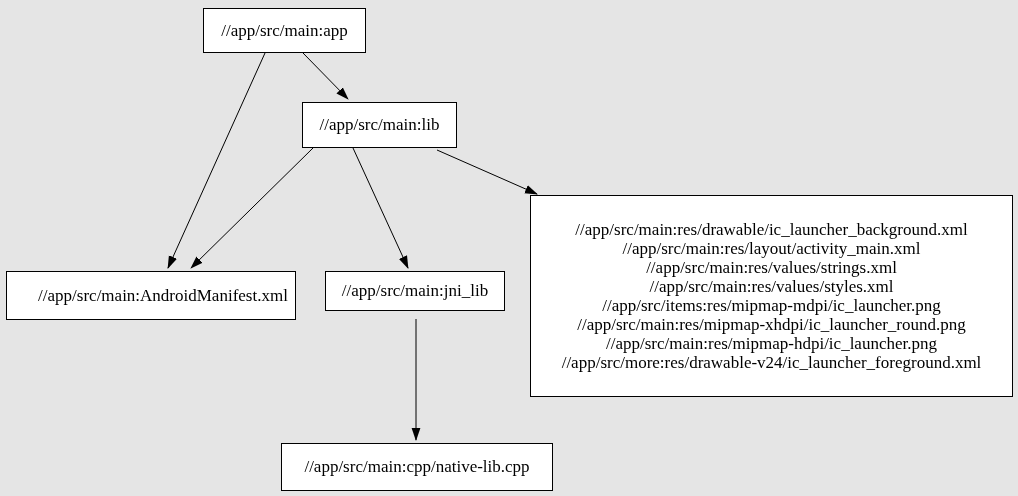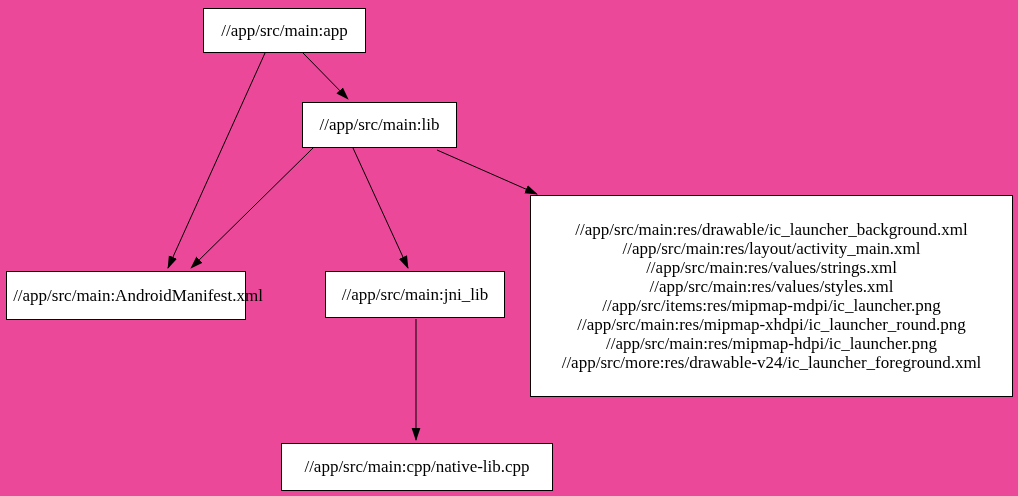--- a/index.html
+++ b/index.html
@@ -4,21 +4,21 @@
 <style>
   html, body {
     margin: 0;
     padding: 0;
     background: #ffffff;
   }
   #canvas {
     position: relative;
     width: 1018px;
     height: 496px;
-    background: #ec4899;
+    background: #e5e5e5;
     font-family: "Liberation Serif", "DejaVu Serif", serif;
     color: #000000;
     overflow: hidden;
   }
   #edges {
     position: absolute;
     left: 0;
     top: 0;
     width: 1018px;
     height: 496px;
@@ -40,22 +40,22 @@
     white-space: nowrap;
   }
   .node.multiline {
     flex-direction: column;
     justify-content: center;
     line-height: 19px;
   }
   
   #node-app            { left: 203px; top: 8px;   width: 163px; height: 45px; }
   #node-lib            { left: 302px; top: 102px; width: 155px; height: 46px; }
-  #node-manifest       { left: 6px;   top: 271px; width: 240px; height: 49px; padding-left: 24px; }
-  #node-jni-lib        { left: 325px; top: 271px; width: 180px; height: 47px; }
+  #node-manifest       { left: 6px;   top: 271px; width: 290px; height: 49px; padding-left: 24px; }
+  #node-jni-lib        { left: 325px; top: 271px; width: 180px; height: 40px; }
   #node-res-group      { left: 530px; top: 195px; width: 483px; height: 202px; }
   #node-native-lib-cpp { left: 281px; top: 443px; width: 272px; height: 48px; }
 </style>
 </head>
 <body>
 
 <div id="canvas">
 
   <svg id="edges" viewBox="0 0 1018 496" xmlns="http://www.w3.org/2000/svg">
     <defs>

